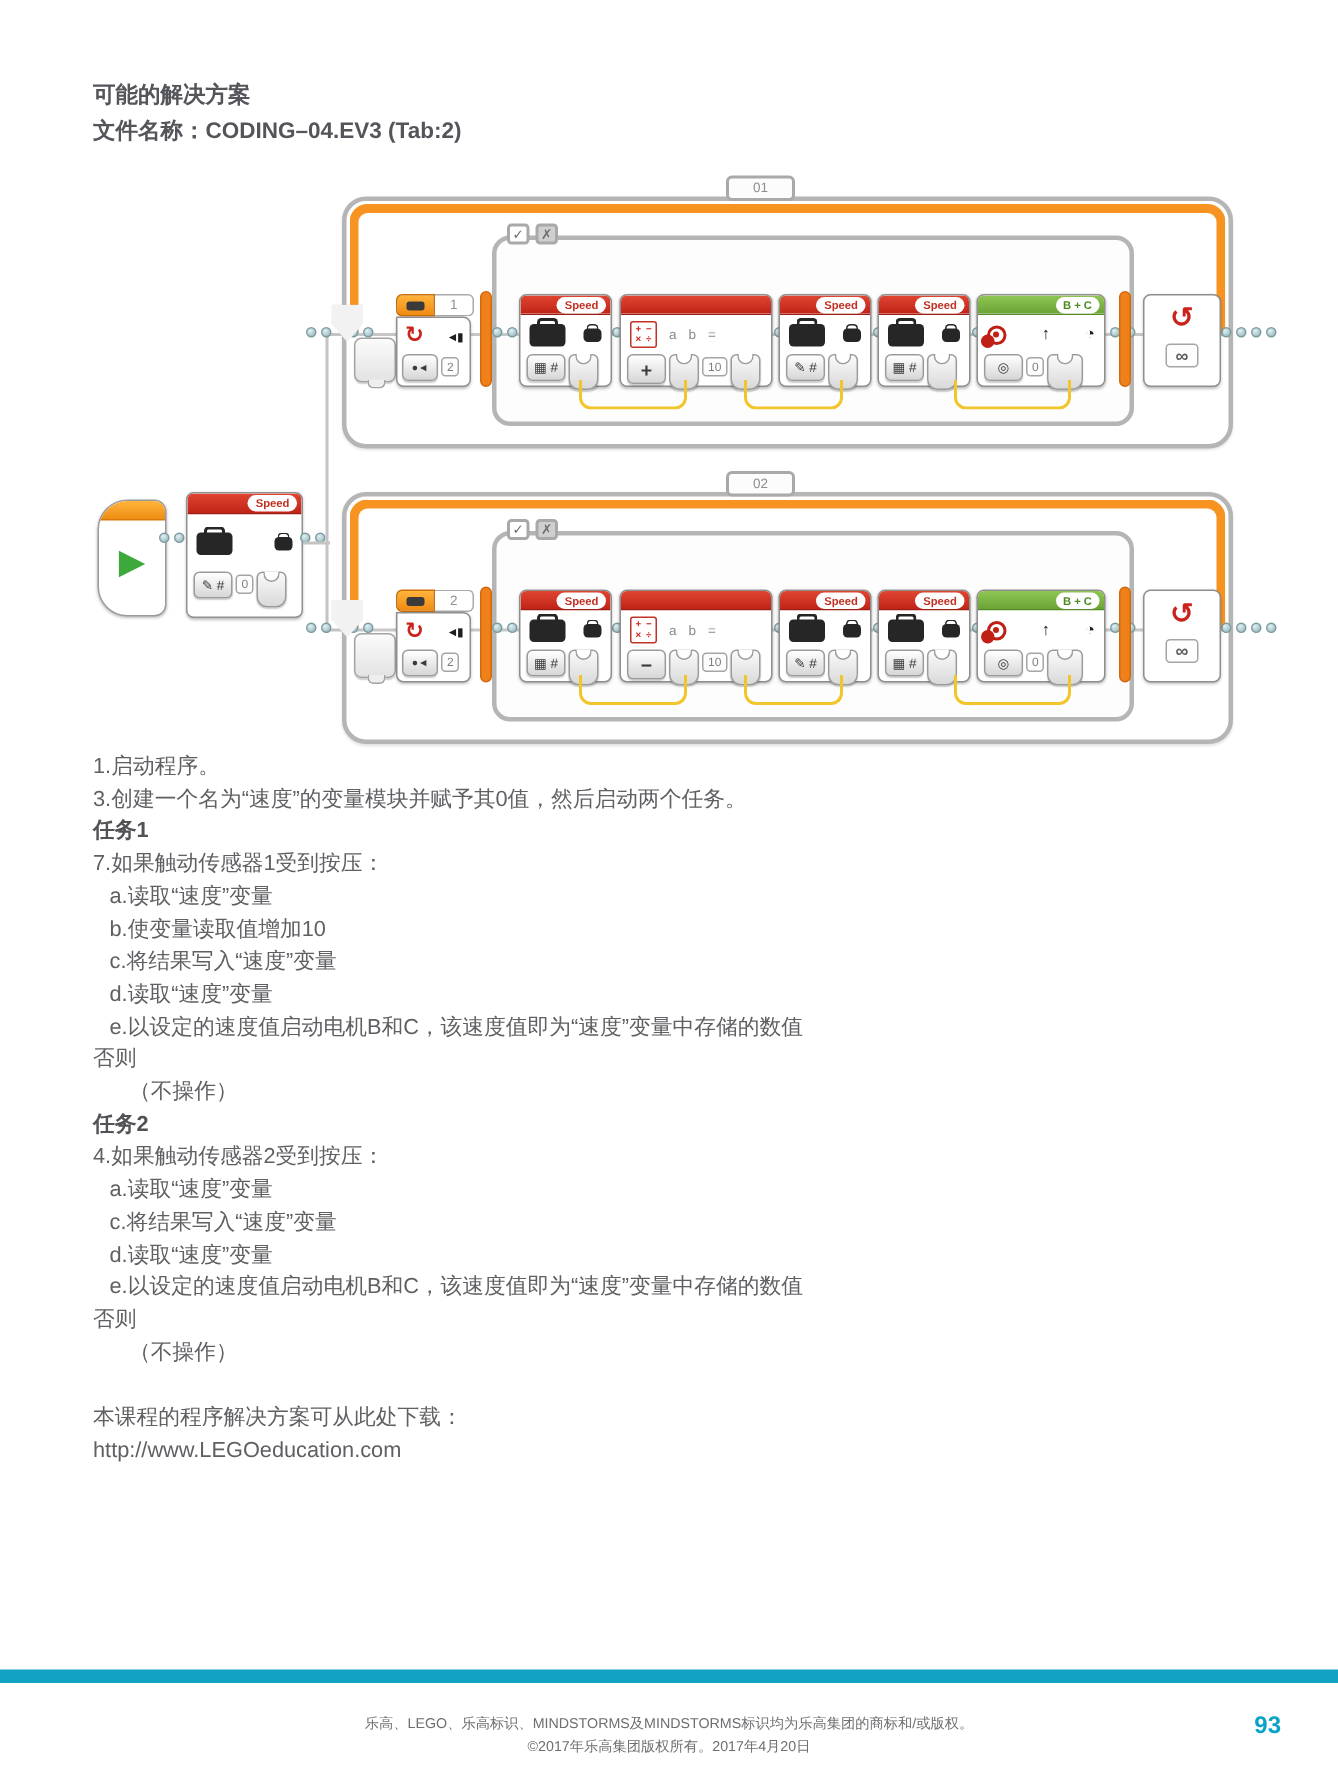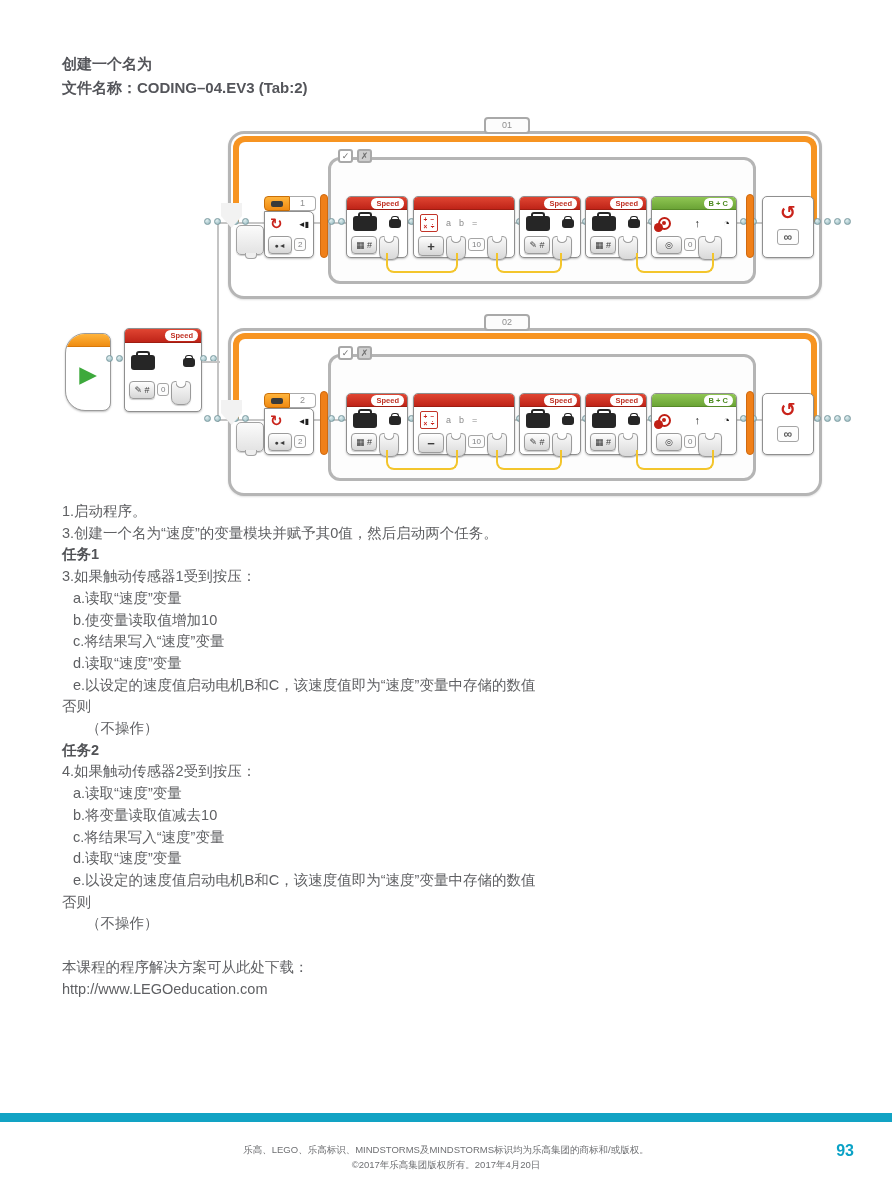--- a/index.html
+++ b/index.html
@@ -116,21 +116,21 @@
     border:1px solid #9b9b9b; border-radius:20px 8px 8px 20px; overflow:hidden;
     box-shadow:0 1px 2px rgba(0,0,0,.25); }
   .startblk .top { height:13px; background:linear-gradient(#ffb43c,#ef8d13); border-bottom:1px solid #d8790a; }
   .startblk .play { font-size:23px; color:#3da93c; line-height:54px; text-align:center; }
   .gwire { position:absolute; background:#c4c4c4; }
 </style>
 </head>
 <body>
 
 <div class="page-head">
-  <div>创建一个名为</div>
+  <div>可能的解决方案</div>
   <div>文件名称：CODING–04.EV3 (Tab:2)</div>
 </div>
 
 <div class="startblk">
   <div class="top"></div>
   <div class="play">▶</div>
 </div>
 <div class="dots" style="left:106px;top:355px">
     <span class="dot"></span>
     <span class="dot"></span>
@@ -483,32 +483,31 @@
   <div class="ywire" style="left:268px;width:66px"></div>
   <div class="ywire" style="left:408px;width:78px"></div>
 
   <div class="chev"></div>
 </div>
 
 <div class="instructions">
   <div>1.启动程序。</div>
   <div>3.创建一个名为“速度”的变量模块并赋予其0值，然后启动两个任务。</div>
   <div class="b">任务1</div>
-  <div>3.如果触动传感器1受到按压：</div>
+  <div>7.如果触动传感器1受到按压：</div>
   <div class="in">a.读取“速度”变量</div>
   <div class="in">b.使变量读取值增加10</div>
   <div class="in">c.将结果写入“速度”变量</div>
   <div class="in">d.读取“速度”变量</div>
   <div class="in">e.以设定的速度值启动电机B和C，该速度值即为“速度”变量中存储的数值</div>
   <div>否则</div>
   <div class="in2">（不操作）</div>
   <div class="b">任务2</div>
   <div>4.如果触动传感器2受到按压：</div>
   <div class="in">a.读取“速度”变量</div>
-  <div class="in">b.将变量读取值减去10</div>
   <div class="in">c.将结果写入“速度”变量</div>
   <div class="in">d.读取“速度”变量</div>
   <div class="in">e.以设定的速度值启动电机B和C，该速度值即为“速度”变量中存储的数值</div>
   <div>否则</div>
   <div class="in2">（不操作）</div>
   <div class="gap">本课程的程序解决方案可从此处下载：</div>
   <div class="link">http://www.LEGOeducation.com</div>
 </div>
 
 <div class="accent-bar"></div>

